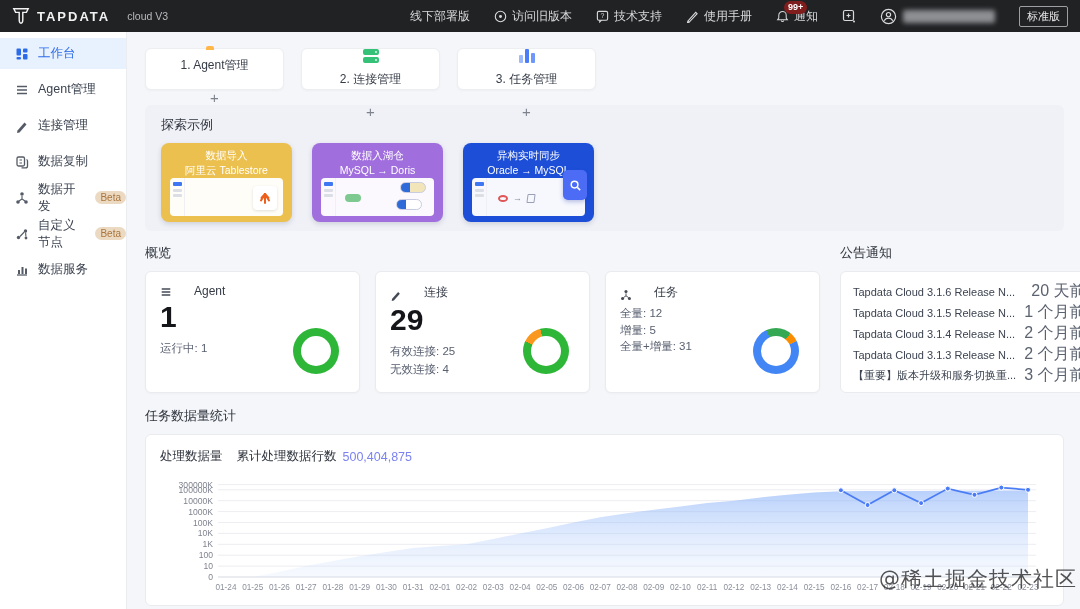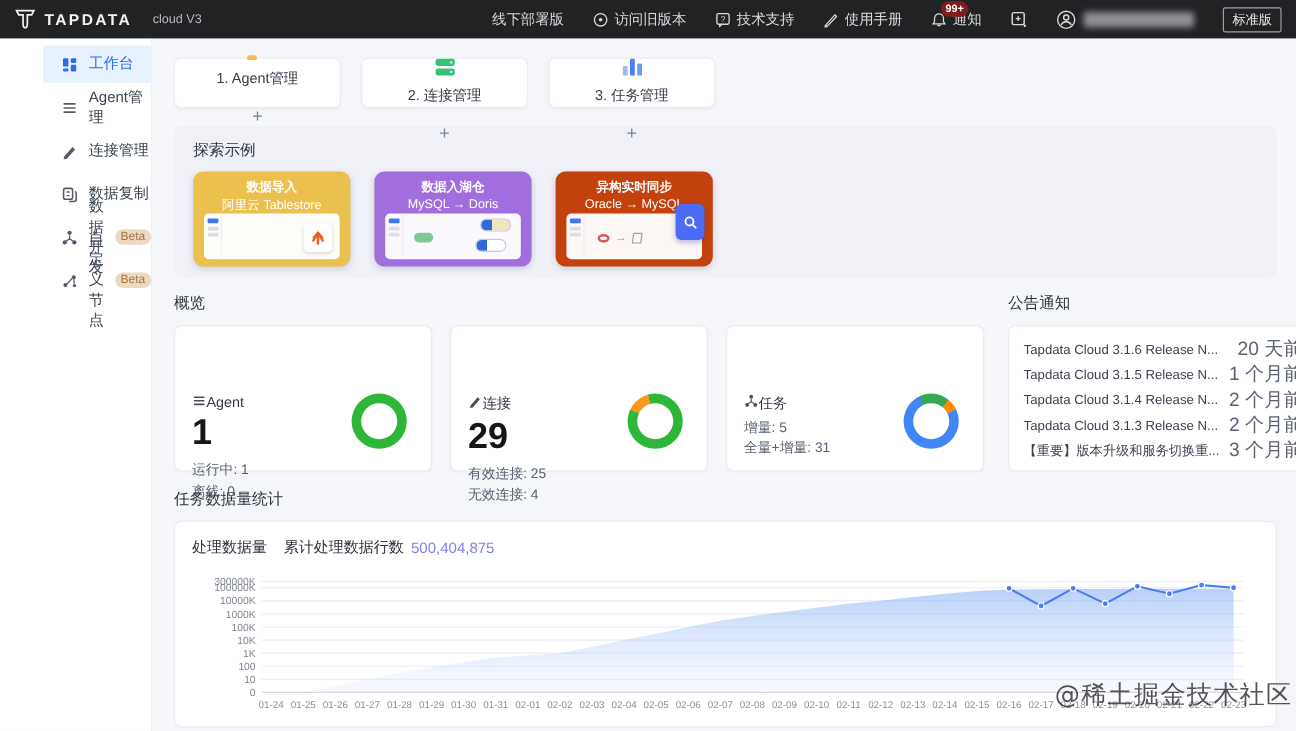--- a/index.html
+++ b/index.html
@@ -20,21 +20,21 @@
     padding:0 4px; height:13px; line-height:13px; border-radius:7px; font-weight:bold; }
   .avatar-wrap { display:flex; align-items:center; gap:6px; }
   .blur-name { width:92px; height:13px; background:#8d8f93; border-radius:2px; filter:blur(2.5px); }
   .plan-btn { border:1px solid #9d9fa3; color:#e8e8ea; font-size:11px; padding:2px 7px; border-radius:2px;
     background:transparent; cursor:pointer; }
 
   
   .sidebar { position:absolute; left:0; top:32px; width:127px; bottom:0; background:#fff;
     border-right:1px solid #ecedf1; padding-top:6px; z-index:20; }
   .side-item { height:31px; display:flex; align-items:center; gap:9px; padding-left:15px;
-    font-size:12.5px; color:#3c4350; cursor:pointer; margin-bottom:5px;margin-left:36px; }
+    font-size:12.5px; color:#3c4350; cursor:pointer; margin-bottom:5px; }
   .side-item svg { flex:0 0 auto; color:#555b66; }
   .side-item.active { background:#e8f1fe; color:#2d6ce8; }
   .side-item.active svg { color:#2d6ce8; }
   .beta-badge { font-size:10px; background:#ecd9c2; color:#a9763e; border-radius:7px; padding:1px 5px; }
 
   
   .main { position:absolute; left:127px; top:32px; right:0; bottom:0; background:#f5f6f9;
     padding:16px 16px 0 18px; overflow:hidden; }
 
   .steps-row { display:flex; gap:17px; }
@@ -53,21 +53,21 @@
   .ic-bars { width:16px; height:15px; display:flex; align-items:flex-end; gap:2px; }
   .ic-bars i { width:4px; border-radius:1px; background:#4b7df8; }
   .ic-bars i:nth-child(1){height:8px;background:#9db9fb;} .ic-bars i:nth-child(2){height:14px;} .ic-bars i:nth-child(3){height:10px;background:#6f96f9;}
 
   
   .samples-panel { margin-top:15px; background:#f0f1f7; border-radius:6px; padding:11px 16px 14px; height:126px; }
   .sec-title { font-size:13px; color:#2e333d; }
   .sample-row { display:flex; gap:20px; margin-top:9px; }
   .sample-card { width:131px; height:79px; border-radius:8px; position:relative; cursor:pointer;
     color:#fff; overflow:visible; box-shadow:0 2px 5px rgba(50,60,90,.18); }
-  .sample-t1 { font-size:10.5px; text-align:center; padding-top:6px; font-weight:bold; }
+  .sample-t1 { font-size:10.5px; text-align:center; padding-top:6px; font-weight:normal; }
   .sample-t2 { font-size:10.5px; text-align:center; margin-top:1px; }
   .mockup { position:absolute; left:9px; right:9px; bottom:6px; height:38px; background:rgba(255,255,255,.96);
     border-radius:4px; display:flex; overflow:visible; }
   .mock-nav { width:15px; padding:4px 3px; border-right:1px solid #f0f0f4; }
   .mock-nav .b1 { width:9px; height:4px; background:#3f76f2; border-radius:1px; margin-bottom:3px; }
   .mock-nav .b2 { width:9px; height:3px; background:#dcdee6; border-radius:1px; margin-bottom:2px; }
   .deco-arrow { position:absolute; right:6px; top:8px; width:24px; height:24px; background:#fff; border-radius:4px;
     display:flex; align-items:center; justify-content:center; box-shadow:0 1px 3px rgba(0,0,0,.12); }
   .pill-green { position:absolute; left:24px; top:16px; width:16px; height:8px; background:#7ec98f; border-radius:4px; }
   .capsule { position:absolute; width:26px; height:11px; border:1.5px solid #c9cce0; border-radius:6px;
@@ -79,21 +79,21 @@
   .sync-o { width:10px; height:7px; border:2px solid #e05555; border-radius:50%; }
   .sync-m { width:8px; height:9px; border:1.5px solid #9aa0b5; border-radius:1px; transform:skewX(-8deg); }
 
   
   .ov-row { display:flex; gap:20px; margin-top:13px; }
   .ov-left { width:676px; }
   .ov-right { flex:1; }
   .stat-cards { display:flex; gap:15px; margin-top:9px; }
   .stat-card { width:215px; height:122px; background:#fff; border:1px solid #eaebef; border-radius:6px;
     padding:12px 14px; position:relative; box-shadow:0 1px 2px rgba(40,50,70,.03); }
-  .stat-head { display:flex; align-items:flex-start; gap:0; font-size:12px; color:#353b46;margin-top:44px; }
+  .stat-head { display:flex; align-items:flex-end; gap:22px; font-size:12px; color:#353b46; }
   .stat-head svg { color:#454b56; }
   .stat-value { font-size:30px; font-weight:600; color:#14161a; margin-top:2px; line-height:1.15; }
   .stat-lines { margin-top:4px; font-size:11.5px; color:#596070; line-height:1.65; }
   .donut { position:absolute; right:20px; bottom:18px; width:46px; height:46px; border-radius:50%; }
   .donut .hole { position:absolute; left:8px; top:8px; width:30px; height:30px; background:#fff; border-radius:50%; }
   .ann-card { margin-top:9px; background:#fff; border:1px solid #eaebef; border-radius:6px; height:122px;
     padding:9px 12px; display:flex; flex-direction:column; justify-content:space-between; }
   .ann-row { display:flex; align-items:center; gap:8px; cursor:pointer; }
   .ann-title { font-size:11px; color:#3c4350; white-space:nowrap; overflow:hidden; flex:1; }
   .ann-time { font-size:16px; color:#5c6370; white-space:nowrap; }
@@ -215,20 +215,29 @@
   <div class="side-item">
     <svg width="14" height="14" viewBox="0 0 14 14">
         <circle cx="3.5" cy="10.5" r="1.7" fill="currentColor"></circle>
         <circle cx="10.5" cy="4" r="1.7" fill="currentColor"></circle>
         <circle cx="11" cy="11" r="1.4" fill="currentColor"></circle>
         <path d="M5 9.5 L9.2 5M10.6 5.6 L10.9 9.4" stroke="currentColor" stroke-width="1.1"></path>
       </svg>
     <span>自定义节点</span>
     <span class="beta-badge">Beta</span>
   </div>
+  <div class="side-item">
+    <svg width="14" height="14" viewBox="0 0 14 14">
+        <path d="M2 12h10" stroke="currentColor" stroke-width="1.3"></path>
+        <rect x="3" y="7" width="2" height="4" fill="currentColor"></rect>
+        <rect x="6.5" y="4" width="2" height="7" fill="currentColor"></rect>
+        <rect x="10" y="5.5" width="2" height="5.5" fill="currentColor"></rect>
+      </svg>
+    <span>数据服务</span>
+  </div>
 </div>
 
 <div class="main">
 
   <div class="steps-row">
     <div class="step-card">
       <span class="ic-folder"></span>
       <span class="step-label">1. Agent管理</span>
       <span class="step-div"></span>
       <span class="step-plus">+</span>
@@ -280,21 +289,21 @@
           <div class="mock-nav">
               <div class="b1"></div>
               <div class="b2"></div>
               <div class="b2"></div>
             </div>
           <span class="pill-green"></span>
           <span class="capsule cap1"></span>
           <span class="capsule cap2"></span>
         </div>
       </div>
-      <div class="sample-card" style="background: #c2410c;">
+      <div class="sample-card" style="background: #1d4ed8;">
         <div class="sample-t1">异构实时同步</div>
         <div class="sample-t2">Oracle → MySQL</div>
         <div class="mockup">
           <div class="mock-nav">
               <div class="b1"></div>
               <div class="b2"></div>
               <div class="b2"></div>
             </div>
           <span class="sync-row">
               <span class="sync-o"></span>
@@ -319,21 +328,20 @@
         <div class="stat-card">
           <div class="stat-head">
             <svg width="12" height="12" viewBox="0 0 14 14">
                 <path d="M2 3.5h10M2 7h10M2 10.5h10" stroke="currentColor" stroke-width="1.6"></path>
               </svg>
             <span>Agent</span>
           </div>
           <div class="stat-value">1</div>
           <div class="stat-lines">
             <div>运行中: 1</div>
-            <div>离线: 0</div>
           </div>
           <div class="donut" style="background: conic-gradient(rgb(45, 182, 55) 0deg, rgb(45, 182, 55) 360deg);">
               <div class="hole"></div>
             </div>
         </div>
         <div class="stat-card">
           <div class="stat-head">
             <svg width="12" height="12" viewBox="0 0 14 14">
                 <path d="M2.5 11.5 L9.5 3.5 l2 2 -7 8 -2.5 0.5z" fill="currentColor"></path>
               </svg>
@@ -352,20 +360,21 @@
           <div class="stat-head">
             <svg width="12" height="12" viewBox="0 0 14 14">
                 <circle cx="7" cy="3" r="1.8" fill="currentColor"></circle>
                 <circle cx="3" cy="11" r="1.8" fill="currentColor"></circle>
                 <circle cx="11" cy="11" r="1.8" fill="currentColor"></circle>
                 <path d="M7 5v3M7 8l-3 2M7 8l3 2" stroke="currentColor" stroke-width="1.1"></path>
               </svg>
             <span>任务</span>
           </div>
           <div class="stat-lines" style="line-height:1.45;">
+            <div>全量: 12</div>
             <div>增量: 5</div>
             <div>全量+增量: 31</div>
           </div>
           <div class="donut" style="background: conic-gradient(from 335deg, rgb(52, 168, 83) 0deg, rgb(52, 168, 83) 64deg, rgb(251, 140, 0) 64deg, rgb(251, 140, 0) 90deg, rgb(66, 133, 244) 90deg, rgb(66, 133, 244) 360deg);">
               <div class="hole"></div>
             </div>
         </div>
       </div>
     </div>
     <div class="ov-right">

